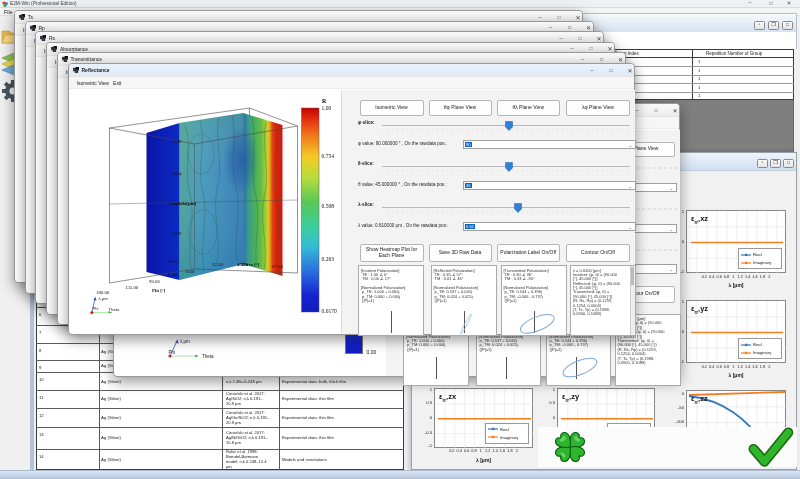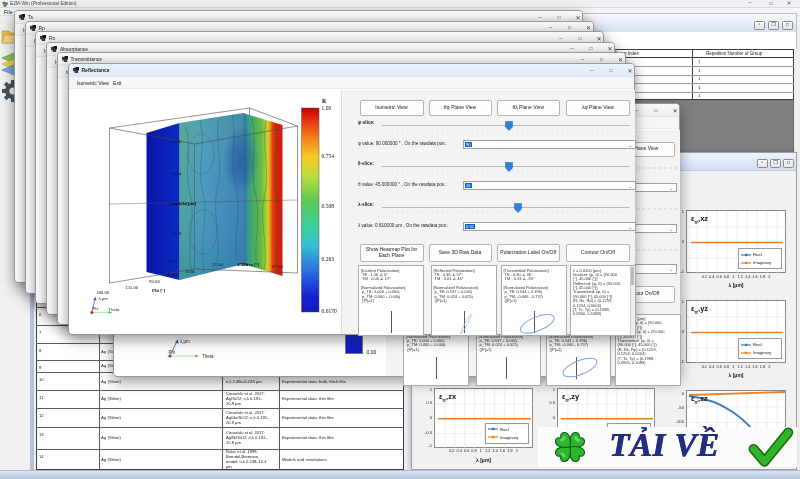--- a/index.html
+++ b/index.html
@@ -758,18 +758,17 @@
 <path d="M20,20 C 14,16 10,9 14,5.5 C 16.5,3.5 19,5 20,7.5 C 21,5 23.5,3.5 26,5.5 C 30,9 26,16 20,20 Z"></path>
 </g>
 </g>
 <g fill="#8fe88f" opacity="0.6">
 <ellipse cx="13" cy="12" rx="3.4" ry="1.8" transform="rotate(-40 13 12)"></ellipse>
 <ellipse cx="27" cy="12" rx="3.4" ry="1.8" transform="rotate(40 27 12)"></ellipse>
 <ellipse cx="13" cy="28" rx="3" ry="1.6" transform="rotate(40 13 28)"></ellipse>
 </g>
 </svg>
 
-<div style="position:absolute;left:592px;top:427px;width:145px;height:40px;font-family:'Liberation Serif',serif;font-weight:bold;font-style:italic;font-size:33px;color:#232e7e;text-align:center;letter-spacing:0.5px;text-shadow:0.4px 0 #232e7e,-0.4px 0 #232e7e;">TẢI VỀ</div>
 <svg style="position:absolute;left:746px;top:427px;" width="48" height="42" viewBox="0 0 52 46">
 <path d="M8,24 L20,38 L46,6" fill="none" stroke="#1a6b12" stroke-width="11" stroke-linecap="round" stroke-linejoin="round"></path>
 <path d="M8,24 L20,38 L46,6" fill="none" stroke="#2fb52a" stroke-width="7.5" stroke-linecap="round" stroke-linejoin="round"></path>
 </svg>
 
 </div>
 </body></html>

